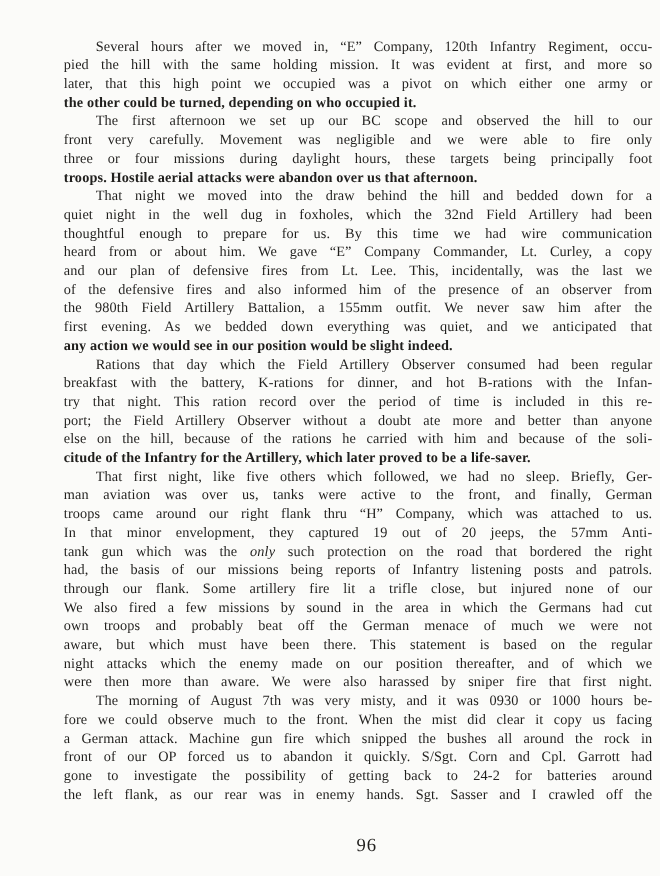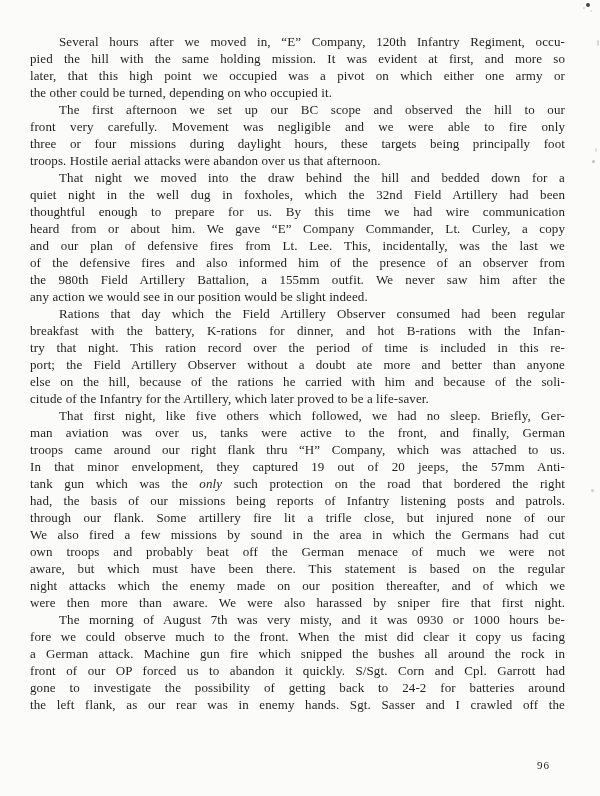--- a/index.html
+++ b/index.html
@@ -8,41 +8,41 @@
   }
   html,body{margin:0;padding:0;}
   body{
     width:600px;height:796px;
     background:var(--paper);
     font-family:"Liberation Serif","DejaVu Serif",serif;
     color:var(--ink);
     position:relative;
     overflow:hidden;
   }
-  .page{position:absolute;inset:0;}
+  .page{position:absolute;inset:0;margin-left:28px;}
   .text-block{
     position:absolute;
     left:30px;top:33px;
     width:535px;
   }
   .line{
     font-size:13px;
     line-height:17px;
     text-align:justify;
     text-align-last:justify;
     letter-spacing:0.1px;
   }
   .line.indent{text-indent:29px;}
-  .line.last{text-align-last:left;}
+  .line.last{text-align-last:left;font-weight:bold;}
   .page-number{
     position:absolute;
-    left:15px;width:535px;
+    left:38px;width:535px;
     top:759px;
-    text-align:right;
-    font-size:11px;
+    text-align:center;
+    font-size:17px;
     letter-spacing:1px;
   }
   
   .speck{position:absolute;border-radius:50%;}
   .s1{left:586px;top:3px;width:4px;height:4px;background:#4a4540;
       box-shadow:-4px 3px 0 -1px rgba(150,140,130,.4), 3px 6px 0 -1px rgba(170,160,150,.35), -7px -1px 0 -1.5px rgba(190,185,178,.4);}
   .s2{left:592px;top:160px;width:3px;height:3px;background:#a9a49e;opacity:.7;}
   .s3{left:597px;top:40px;width:2px;height:6px;background:#c2beb8;opacity:.6;border-radius:1px;}
   .s4{left:591px;top:489px;width:3px;height:3px;background:#b5b0aa;opacity:.6;}
   .s5{left:595px;top:148px;width:2px;height:4px;background:#c6c2bc;opacity:.5;border-radius:1px;}
@@ -60,20 +60,21 @@
       <div class="line"><span>front very carefully. Movement was negligible and we were able to fire only</span></div>
       <div class="line"><span>three or four missions during daylight hours, these targets being principally foot</span></div>
       <div class="line last"><span>troops. Hostile aerial attacks were abandon over us that afternoon.</span></div>
       <div class="line indent"><span>That night we moved into the draw behind the hill and bedded down for a</span></div>
       <div class="line"><span>quiet night in the well dug in foxholes, which the 32nd Field Artillery had been</span></div>
       <div class="line"><span>thoughtful enough to prepare for us. By this time we had wire communication</span></div>
       <div class="line"><span>heard from or about him. We gave “E” Company Commander, Lt. Curley, a copy</span></div>
       <div class="line"><span>and our plan of defensive fires from Lt. Lee. This, incidentally, was the last we</span></div>
       <div class="line"><span>of the defensive fires and also informed him of the presence of an observer from</span></div>
       <div class="line"><span>the 980th Field Artillery Battalion, a 155mm outfit. We never saw him after the</span></div>
+      <div class="line"><span>first evening. As we bedded down everything was quiet, and we anticipated that</span></div>
       <div class="line last"><span>any action we would see in our position would be slight indeed.</span></div>
       <div class="line indent"><span>Rations that day which the Field Artillery Observer consumed had been regular</span></div>
       <div class="line"><span>breakfast with the battery, K-rations for dinner, and hot B-rations with the Infan-</span></div>
       <div class="line"><span>try that night. This ration record over the period of time is included in this re-</span></div>
       <div class="line"><span>port; the Field Artillery Observer without a doubt ate more and better than anyone</span></div>
       <div class="line"><span>else on the hill, because of the rations he carried with him and because of the soli-</span></div>
       <div class="line last"><span>citude of the Infantry for the Artillery, which later proved to be a life-saver.</span></div>
       <div class="line indent"><span>That first night, like five others which followed, we had no sleep. Briefly, Ger-</span></div>
       <div class="line"><span>man aviation was over us, tanks were active to the front, and finally, German</span></div>
       <div class="line"><span>troops came around our right flank thru “H” Company, which was attached to us.</span></div>

